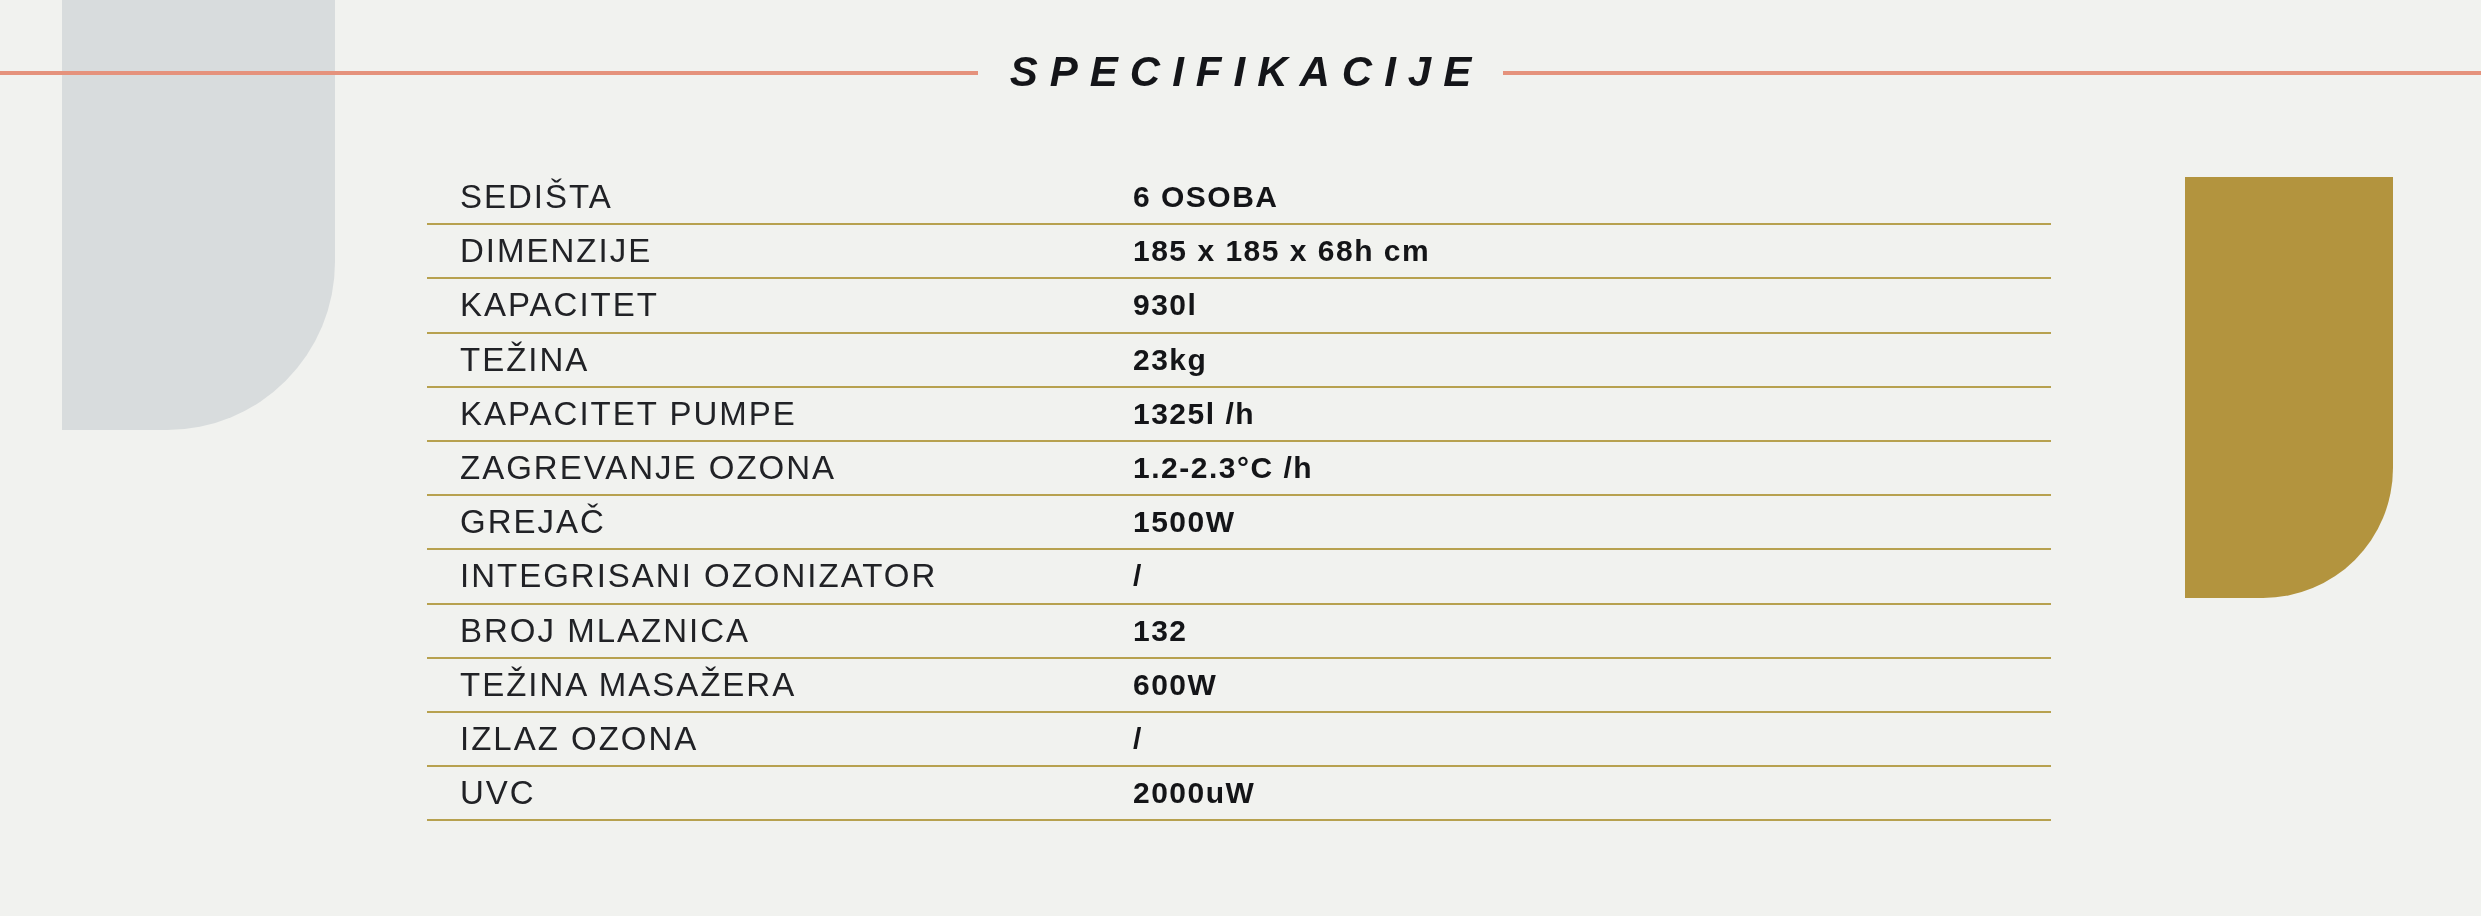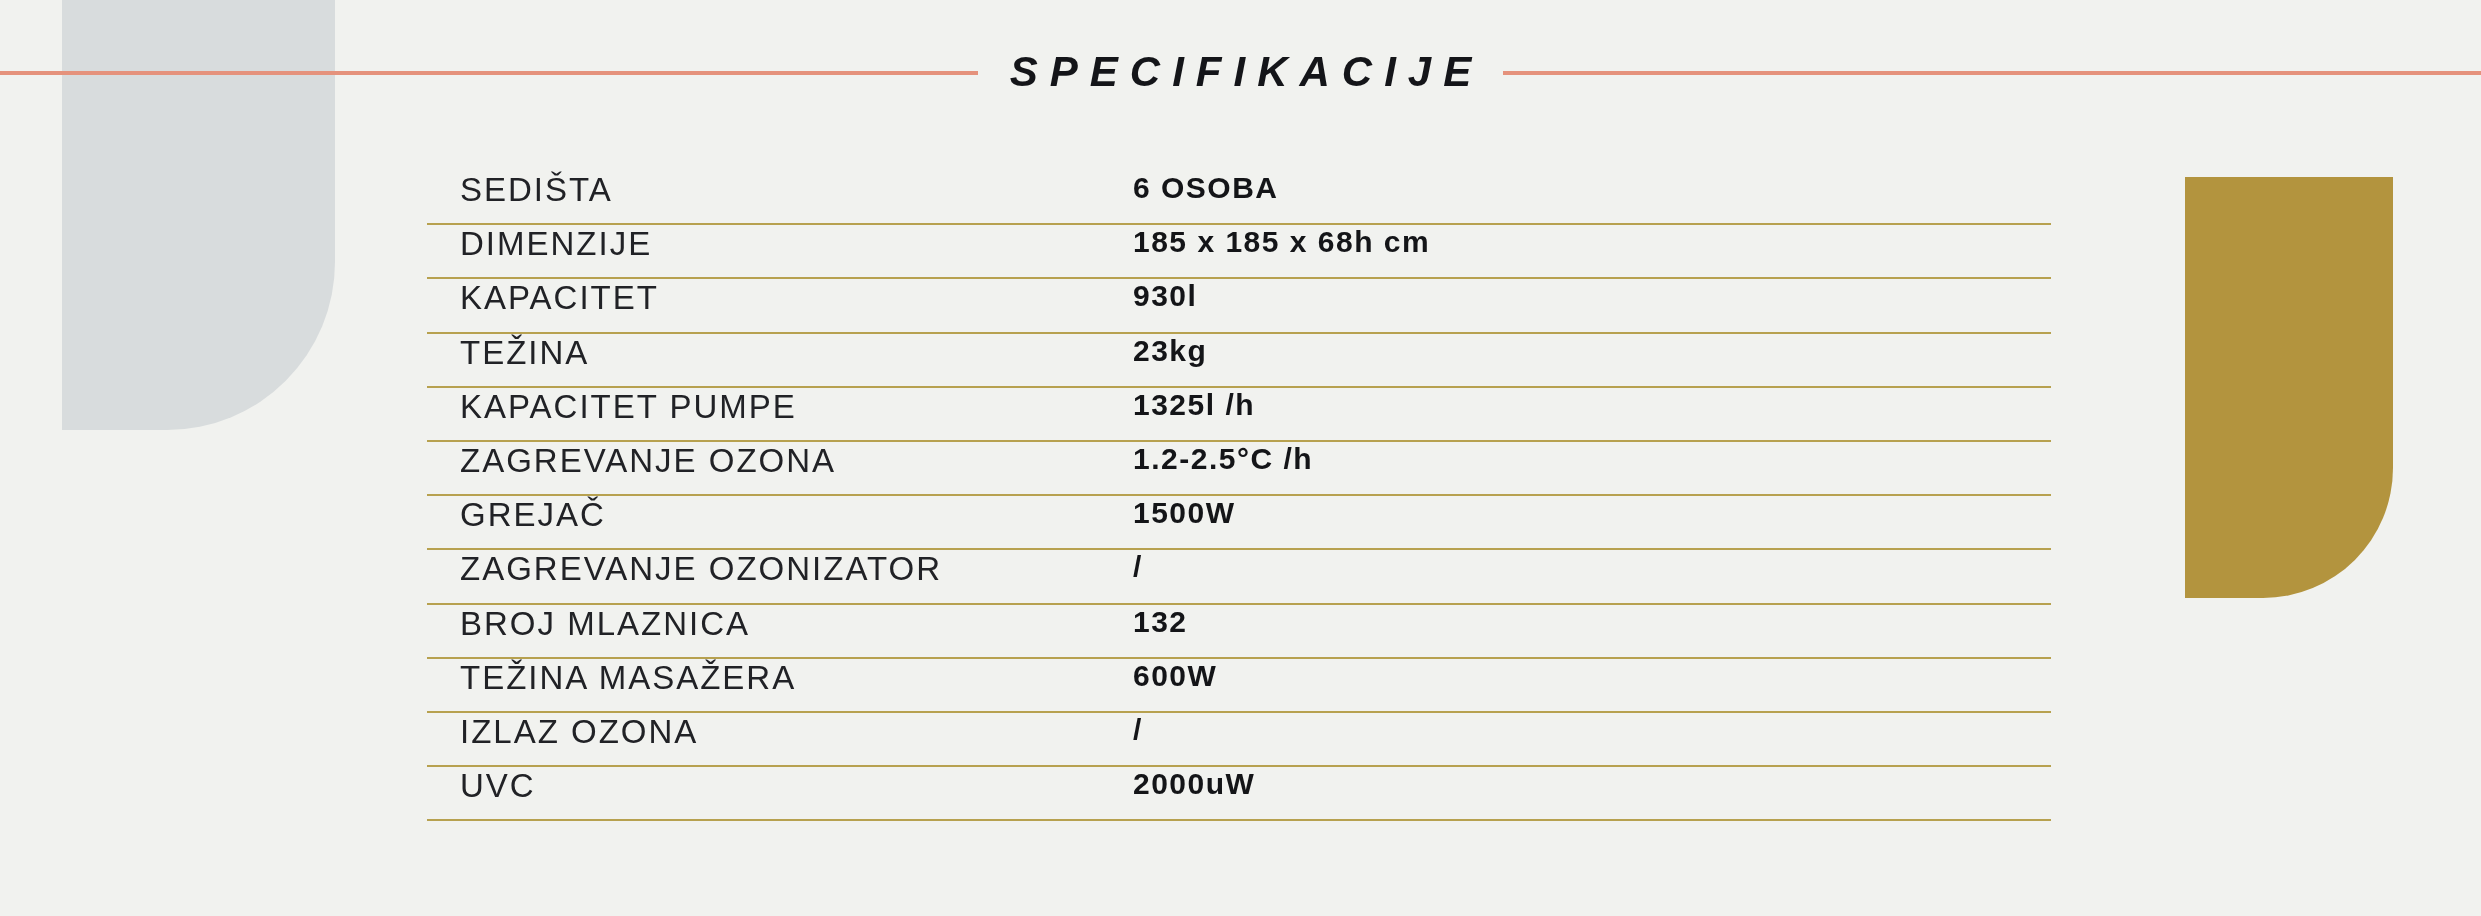--- a/index.html
+++ b/index.html
@@ -55,21 +55,21 @@
     font-style: italic;
   }
   .spec-table {
     position: absolute;
     left: 427px; top: 171px;
     width: 1624px;
     z-index: 2;
   }
   .spec-row {
     display: flex;
-    align-items: flex-start;
+    align-items: center;
     height: 52.2px;
     border-bottom: 2px solid var(--table-line, #b7a14f);
   }
   .spec-label {
     margin-left: 33px;
     width: 673px;
     flex: 0 0 auto;
     font-size: 33px;
     font-weight: 400;
     letter-spacing: 2px;
@@ -122,30 +122,30 @@
         <span class="spec-value">23kg</span>
       </div>
 
       <div class="spec-row">
         <span class="spec-label">KAPACITET PUMPE</span>
         <span class="spec-value">1325l /h</span>
       </div>
 
       <div class="spec-row">
         <span class="spec-label">ZAGREVANJE OZONA</span>
-        <span class="spec-value">1.2-2.5°C /h</span>
+        <span class="spec-value">1.2-2.3°C /h</span>
       </div>
 
       <div class="spec-row">
         <span class="spec-label">GREJAČ</span>
         <span class="spec-value">1500W</span>
       </div>
 
       <div class="spec-row">
-        <span class="spec-label">ZAGREVANJE OZONIZATOR</span>
+        <span class="spec-label">INTEGRISANI OZONIZATOR</span>
         <span class="spec-value">/</span>
       </div>
 
       <div class="spec-row">
         <span class="spec-label">BROJ MLAZNICA</span>
         <span class="spec-value">132</span>
       </div>
 
       <div class="spec-row">
         <span class="spec-label">TEŽINA MASAŽERA</span>

